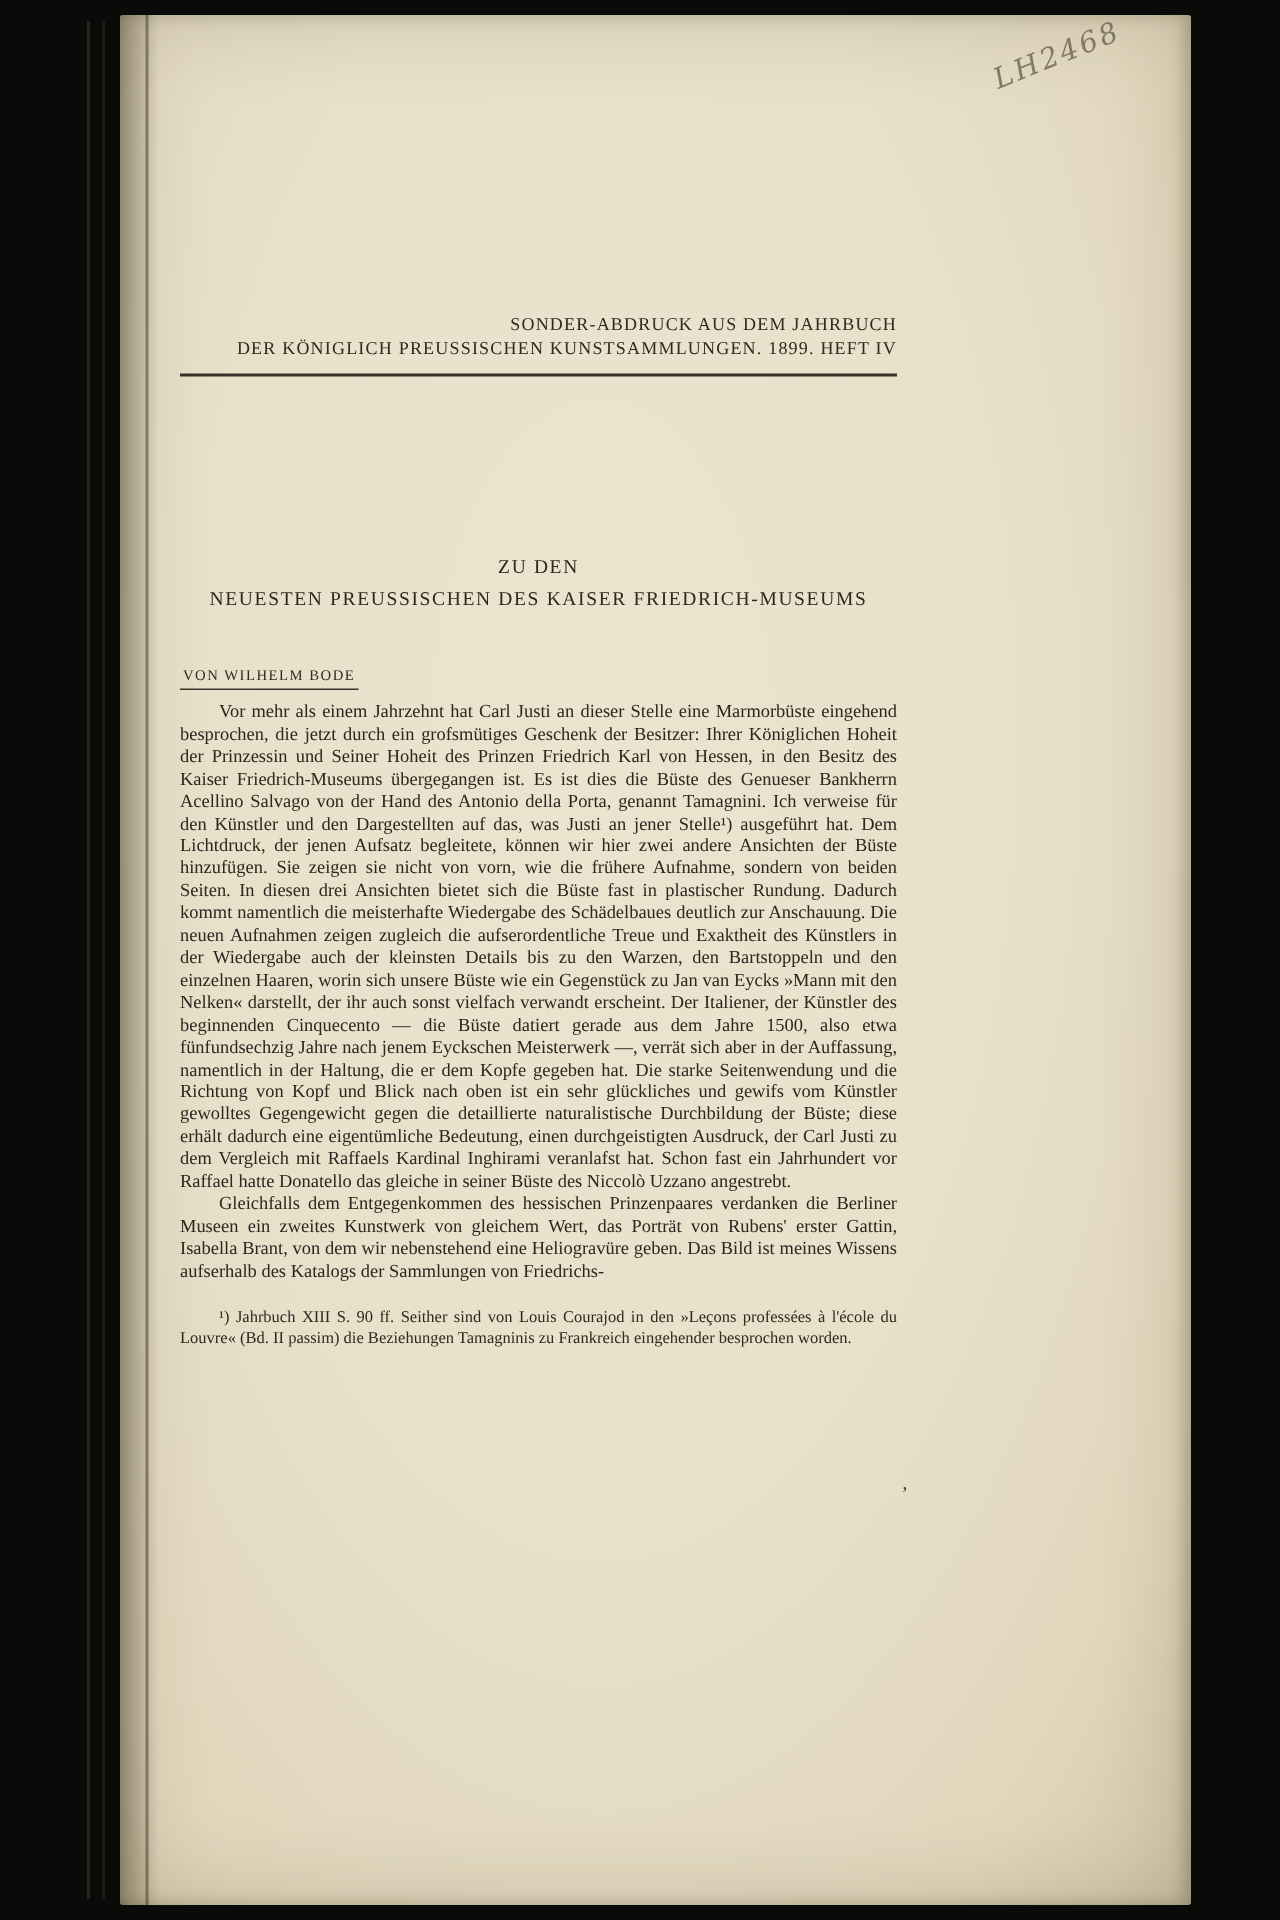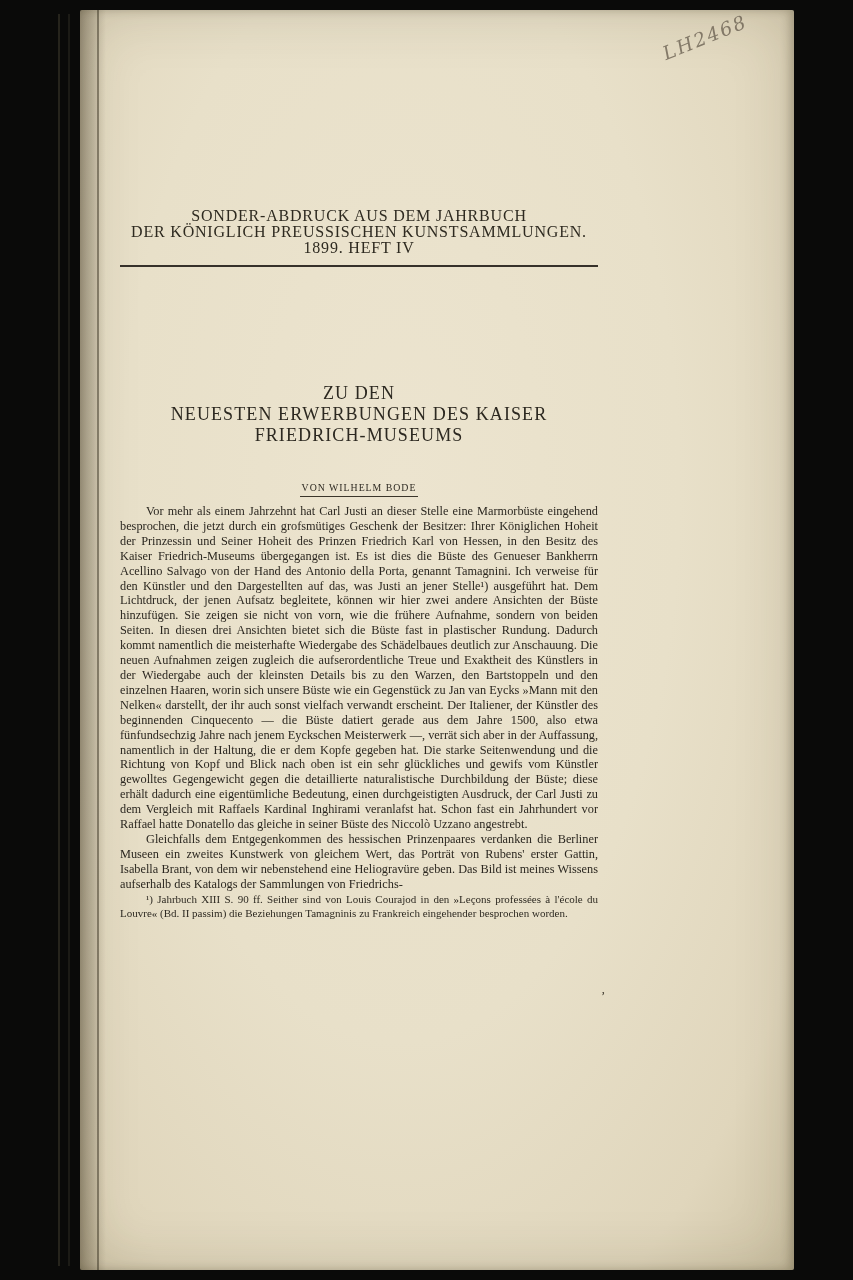--- a/index.html
+++ b/index.html
@@ -29,40 +29,40 @@
   .gutter-line {
     position: absolute; left: 17px; top: 0; width: 2px; height: 100%;
     background: rgba(45,38,22,0.45);
   }
 
   .content {
     position: absolute; left: 40px; top: 198px; width: 478px;
     color: #2c2920;
   }
 
-  .offprint-header { text-align: center; font-size: 16px; line-height: 16px; letter-spacing: 0.8px; color: #2e2a20; }
+  .offprint-header { text-align: right; font-size: 12px; line-height: 16px; letter-spacing: 0.8px; color: #2e2a20; }
   .header-rule { margin-top: 9px; height: 2px; background: #36312a; }
 
-  .article-title { margin-top: 116px; text-align: center; font-size: 18px; line-height: 21px; letter-spacing: 1.1px; color: #2c2820; }
+  .article-title { margin-top: 116px; text-align: center; font-size: 13px; line-height: 21px; letter-spacing: 1.1px; color: #2c2820; }
 
-  .byline-wrap { margin-top: 31px; text-align: center; }
+  .byline-wrap { margin-top: 31px; }
   .byline {
     display: inline-block; font-size: 9.8px; letter-spacing: 1px; color: #2e2a22;
     border-bottom: 1px solid #3a352a; padding: 0 2px 3px 2px;
   }
 
   .body-text { margin-top: 7px; }
   .body-text p {
     margin: 0; text-indent: 26px; text-align: justify;
     font-size: 12.3px; line-height: 14.9px; color: #2b2720;
     hyphens: auto;
   }
 
   .footnote {
-    text-indent: 26px; text-align: justify;
+    margin-top: 16px; text-indent: 26px; text-align: justify;
     font-size: 11px; line-height: 14.2px; color: #2e2a22;
     hyphens: auto;
   }
 
   .pencil-mark {
     position: absolute; left: 580px; top: 16px;
     font-style: italic; font-size: 19px; letter-spacing: 2px;
     color: rgba(108, 98, 82, 0.8);
     transform: rotate(-22deg);
     font-family: "DejaVu Serif", serif;
@@ -91,21 +91,21 @@
 
       <div class="offprint-header">
         <div>SONDER-ABDRUCK AUS DEM JAHRBUCH</div>
         <div>DER KÖNIGLICH PREUSSISCHEN KUNSTSAMMLUNGEN.  1899.  HEFT IV</div>
       </div>
 
       <div class="header-rule"></div>
 
       <div class="article-title">
         <div>ZU DEN</div>
-        <div>NEUESTEN ERWERBUNGEN DES KAISER FRIEDRICH-MUSEUMS</div>
+        <div>NEUESTEN PREUSSISCHEN DES KAISER FRIEDRICH-MUSEUMS</div>
       </div>
 
       <div class="byline-wrap">
         <span class="byline">VON WILHELM BODE</span>
       </div>
 
       <div class="body-text">
         <p>Vor mehr als einem Jahrzehnt hat Carl Justi an dieser Stelle eine Marmorbüste eingehend besprochen, die jetzt durch ein grofsmütiges Geschenk der Besitzer: Ihrer Königlichen Hoheit der Prinzessin und Seiner Hoheit des Prinzen Friedrich Karl von Hessen, in den Besitz des Kaiser Friedrich-Museums übergegangen ist.  Es ist dies die Büste des Genueser Bankherrn Acellino Salvago von der Hand des Antonio della Porta, genannt Tamagnini.  Ich verweise für den Künstler und den Dargestellten auf das, was Justi an jener Stelle¹) ausgeführt hat.  Dem Lichtdruck, der jenen Aufsatz begleitete, können wir hier zwei andere Ansichten der Büste hinzufügen. Sie zeigen sie nicht von vorn, wie die frühere Aufnahme, sondern von beiden Seiten. In diesen drei Ansichten bietet sich die Büste fast in plastischer Rundung.  Dadurch kommt namentlich die meisterhafte Wiedergabe des Schädelbaues deutlich zur Anschauung.  Die neuen Aufnahmen zeigen zugleich die aufserordentliche Treue und Exaktheit des Künstlers in der Wiedergabe auch der kleinsten Details bis zu den Warzen, den Bartstoppeln und den einzelnen Haaren, worin sich unsere Büste wie ein Gegenstück zu Jan van Eycks »Mann mit den Nelken« darstellt, der ihr auch sonst vielfach verwandt erscheint.  Der Italiener, der Künstler des beginnenden Cinquecento — die Büste datiert gerade aus dem Jahre 1500, also etwa fünfundsechzig Jahre nach jenem Eyckschen Meisterwerk —, verrät sich aber in der Auffassung, namentlich in der Haltung, die er dem Kopfe gegeben hat.  Die starke Seitenwendung und die Richtung von Kopf und Blick nach oben ist ein sehr glückliches und gewifs vom Künstler gewolltes Gegengewicht gegen die detaillierte naturalistische Durchbildung der Büste; diese erhält dadurch eine eigentümliche Bedeutung, einen durchgeistigten Ausdruck, der Carl Justi zu dem Vergleich mit Raffaels Kardinal Inghirami veranlafst hat.  Schon fast ein Jahrhundert vor Raffael hatte Donatello das gleiche in seiner Büste des Niccolò Uzzano angestrebt.</p>
         <p>Gleichfalls dem Entgegenkommen des hessischen Prinzenpaares verdanken die Berliner Museen ein zweites Kunstwerk von gleichem Wert, das Porträt von Rubens' erster Gattin, Isabella Brant, von dem wir nebenstehend eine Heliogravüre geben. Das Bild ist meines Wissens aufserhalb des Katalogs der Sammlungen von Friedrichs-</p>
       </div>

